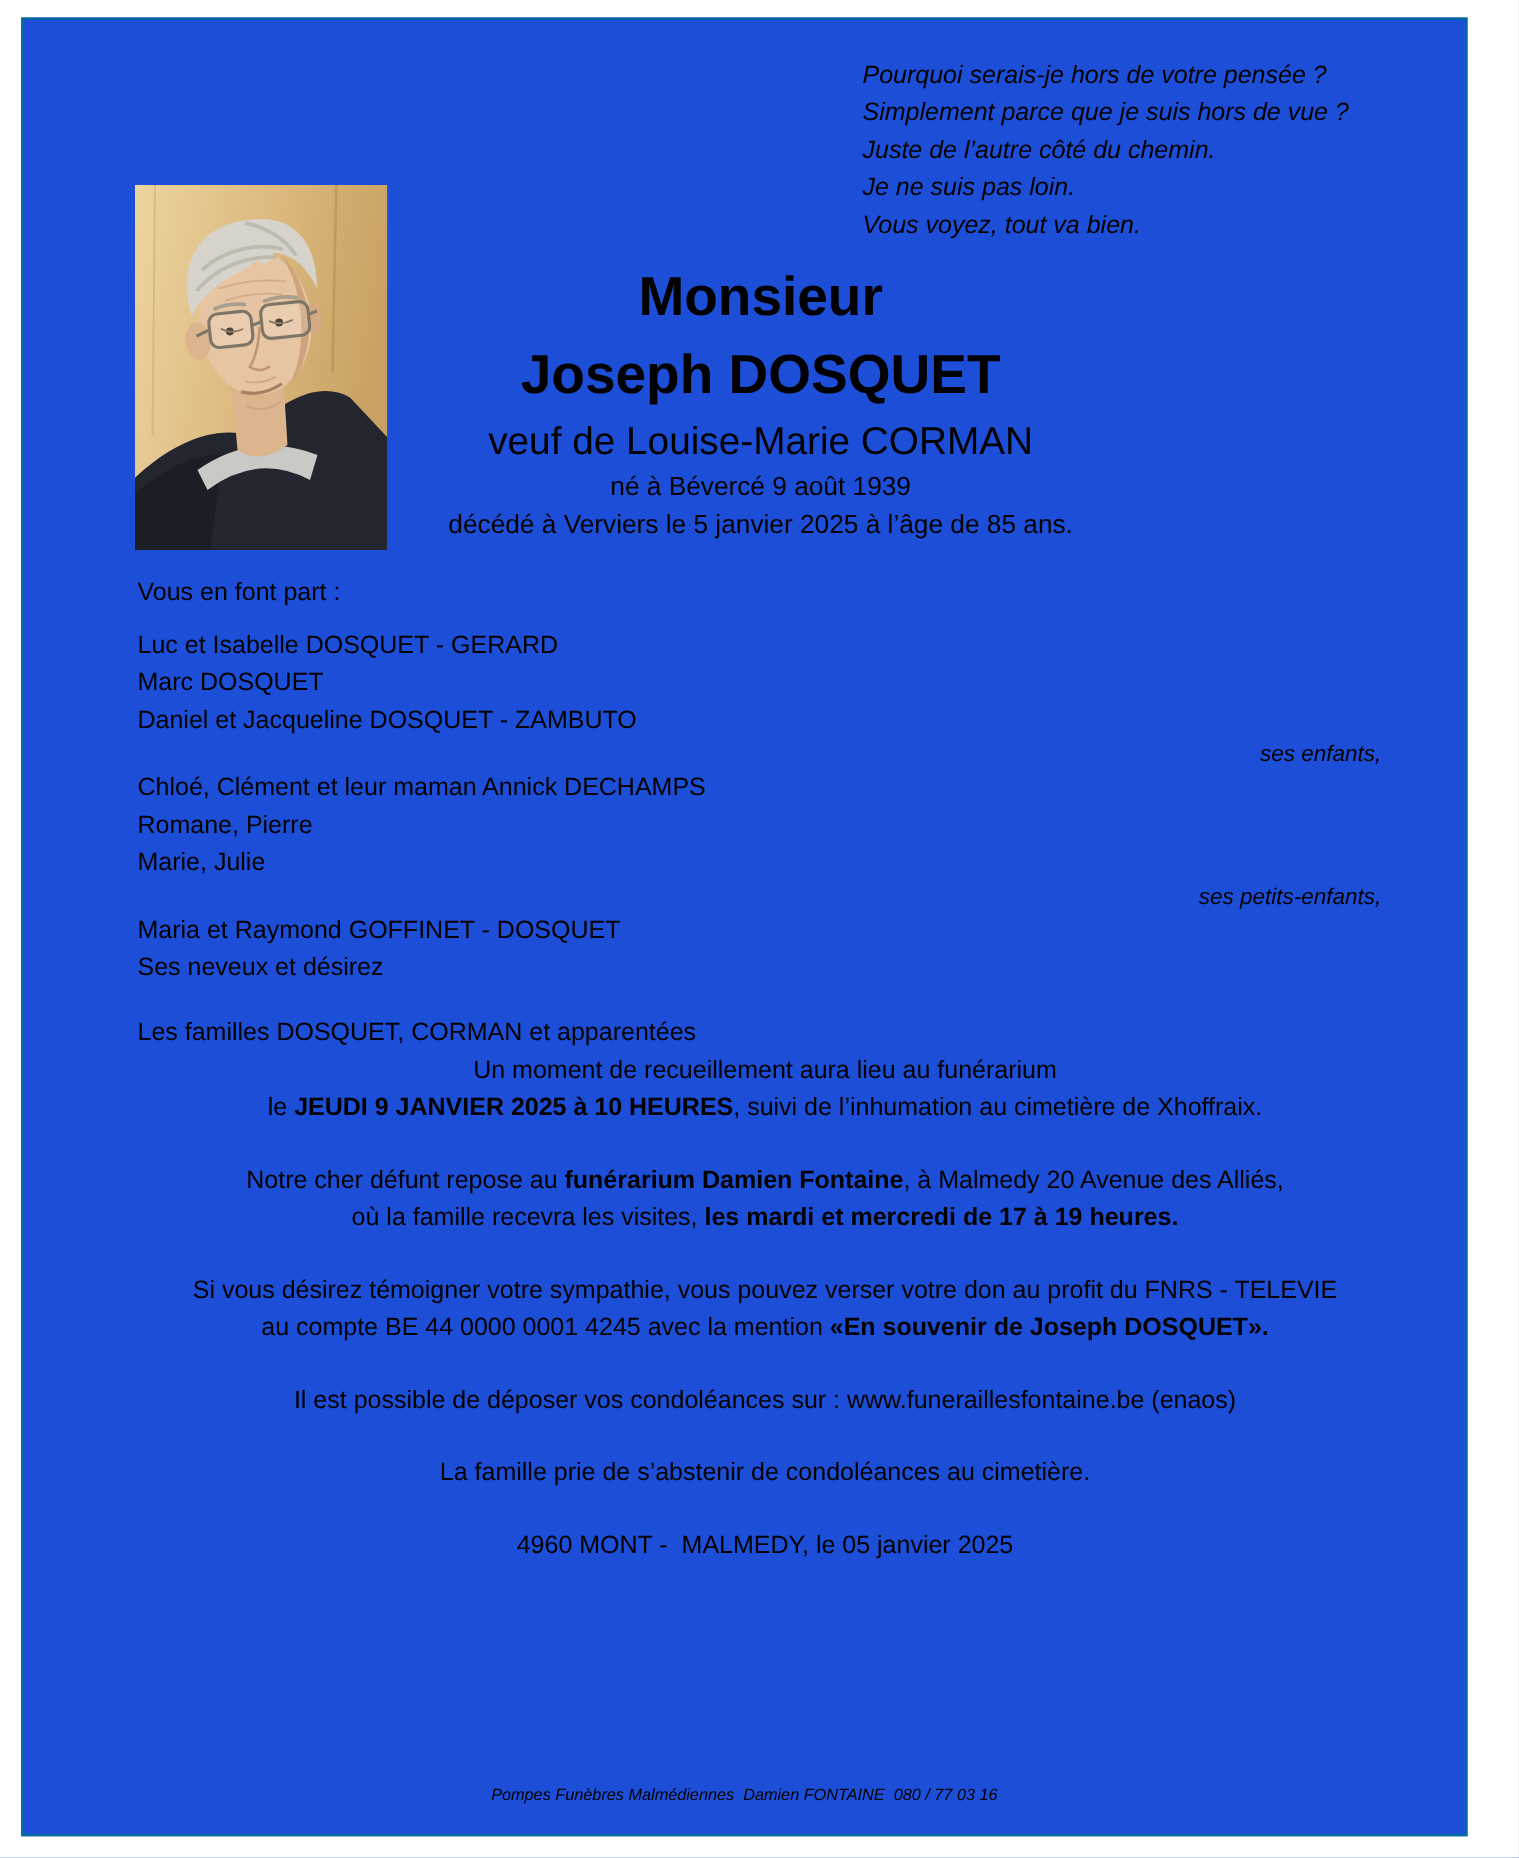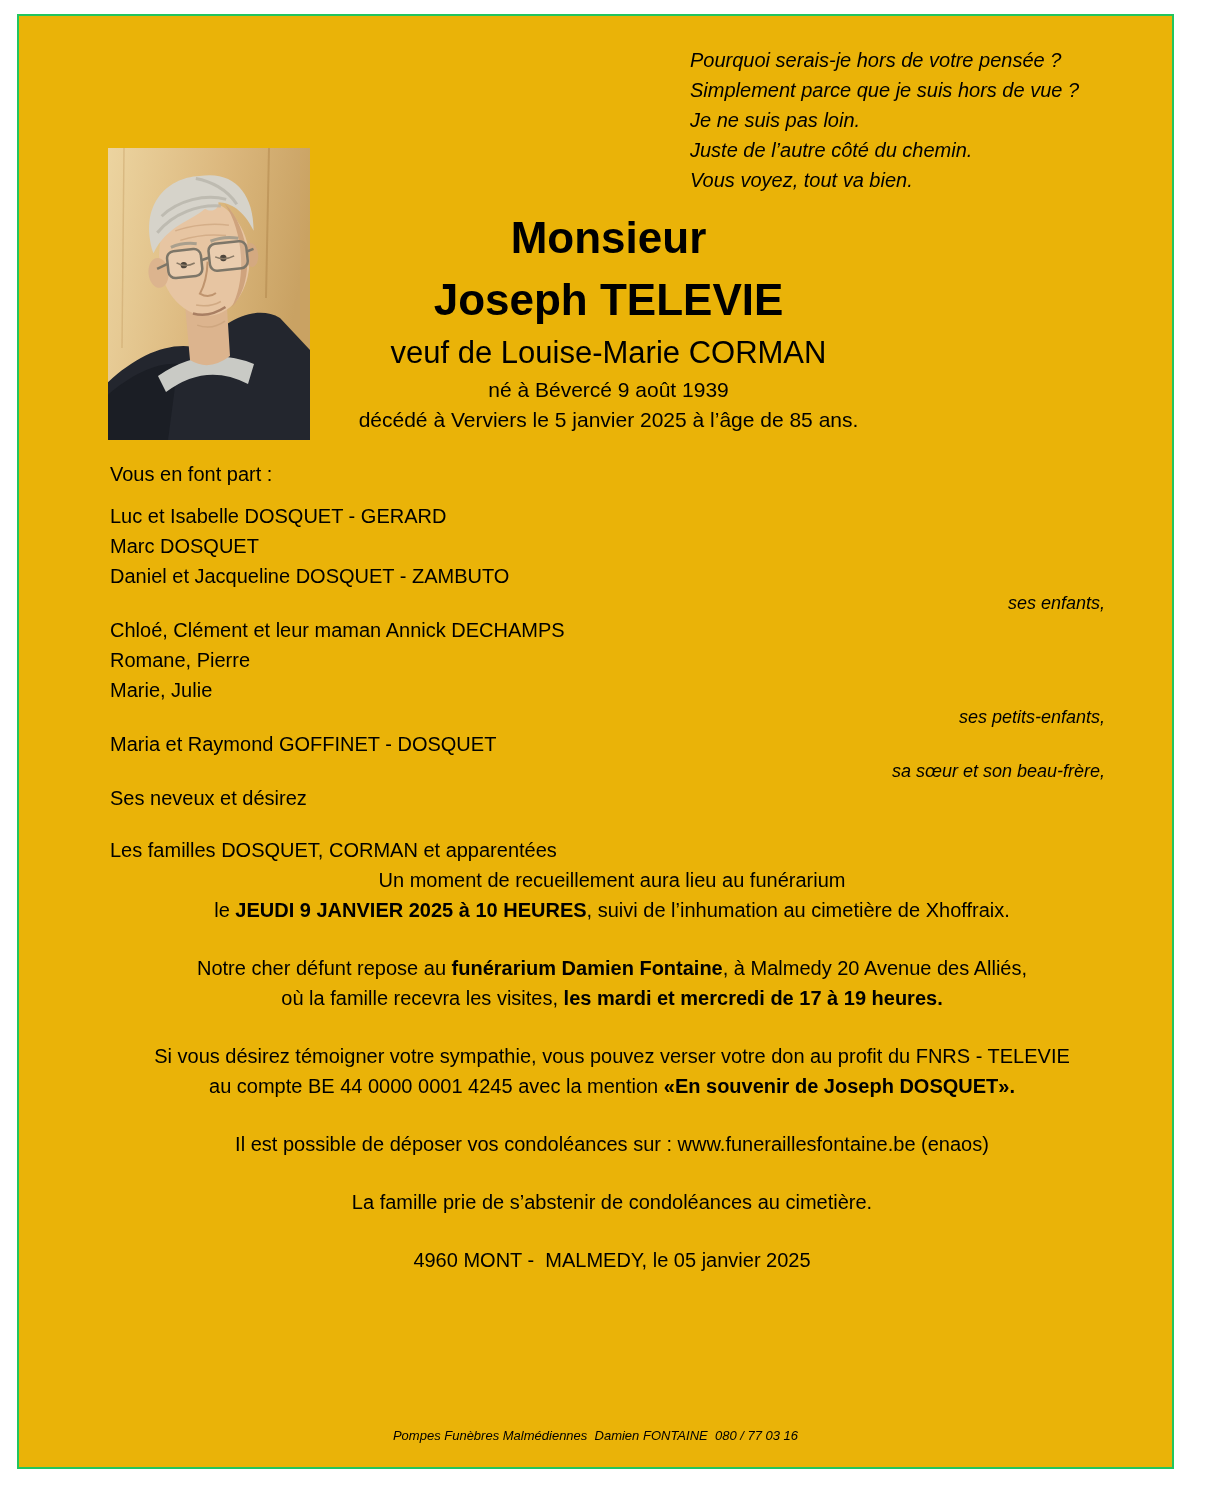--- a/index.html
+++ b/index.html
@@ -1,22 +1,22 @@
 <!DOCTYPE html>
 <html lang="fr"><head>
 <meta charset="utf-8">
 <style>
   html,body{margin:0;padding:0;background:#ffffff;}
   body{font-family:"Liberation Sans", sans-serif;color:#000;width:1215px;}
   .sheet{
     position:relative;
     width:1153px;height:1451px;
     margin:14px 41px 17px 17px;
-    border:2px solid #22c55e;
-    background:#eab308;
+    border:2px solid #0369a1;
+    background:#1d4ed8;
     overflow:hidden;
   }
   
   .poem{margin:29px 0 0 671px;font-style:italic;font-size:20px;line-height:30px;}
   
   .photo{position:absolute;left:89px;top:132px;width:202px;height:292px;overflow:hidden;}
   .photo svg{display:block;width:100%;height:100%;}
   
   .title-block{text-align:center;padding-left:26px;margin-top:12px;}
   .salutation,.deceased-name{font-weight:bold;font-size:44px;line-height:62px;}
@@ -38,22 +38,22 @@
   .footer{position:absolute;left:0;right:0;bottom:20px;text-align:center;font-style:italic;font-size:13px;line-height:22px;}
 </style>
 </head>
 <body>
 
 <div class="sheet">
 
   <div class="poem">
     <div>Pourquoi serais-je hors de votre pensée ?</div>
     <div>Simplement parce que je suis hors de vue ?</div>
+    <div>Juste de l’autre côté du chemin.</div>
     <div>Je ne suis pas loin.</div>
-    <div>Juste de l’autre côté du chemin.</div>
     <div>Vous voyez, tout va bien.</div>
   </div>
 
   <div class="photo">
     <svg viewBox="0 0 202 292" preserveAspectRatio="none" aria-hidden="true">
       <defs>
         <linearGradient id="wood" x1="0" y1="0" x2="1" y2="0.25">
           <stop offset="0" stop-color="#ecd4a0"></stop>
           <stop offset="0.55" stop-color="#dcb87e"></stop>
           <stop offset="1" stop-color="#c9a263"></stop>
@@ -102,21 +102,21 @@
         <path d="M79 164 Q 95 170 112 161" stroke="#a97f63" stroke-width="2.5" fill="none"></path>
         <path d="M83 156 Q 96 160 108 155" stroke="#caa27c" stroke-width="1.5" fill="none" opacity="0.8"></path>
 
         <path d="M82 176 Q 96 183 110 175" stroke="#caa27c" stroke-width="1.5" fill="none" opacity="0.8"></path>
       </g>
     </svg>
   </div>
 
   <div class="title-block">
     <div class="salutation">Monsieur</div>
-    <div class="deceased-name">Joseph TELEVIE</div>
+    <div class="deceased-name">Joseph DOSQUET</div>
     <div class="widower">veuf de Louise-Marie CORMAN</div>
     <div class="birthline">né à Bévercé 9 août 1939</div>
     <div class="deathline">décédé à Verviers le 5 janvier 2025 à l’âge de 85 ans.</div>
   </div>
 
   <div class="family">
     <div class="line">Vous en font part :</div>
 
     <div class="grp">
       <div class="line">Luc et Isabelle DOSQUET - GERARD</div>
@@ -127,21 +127,20 @@
 
     <div>
       <div class="line">Chloé, Clément et leur maman Annick DECHAMPS</div>
       <div class="line">Romane, Pierre</div>
       <div class="line">Marie, Julie</div>
       <div class="rel-label">ses petits-enfants,</div>
     </div>
 
     <div>
       <div class="line">Maria et Raymond GOFFINET - DOSQUET</div>
-      <div class="rel-label">sa sœur et son beau-frère,</div>
     </div>
 
     <div class="line">Ses neveux et désirez</div>
     <div class="line families-line">Les familles DOSQUET, CORMAN et apparentées</div>
   </div>
 
   <div class="ceremony">
     <p class="first">
       <span>Un moment de recueillement aura lieu au funérarium</span><br>
       <span>le </span><strong>JEUDI 9 JANVIER 2025 à 10 HEURES</strong><span>, suivi de l’inhumation au cimetière de Xhoffraix.</span>

